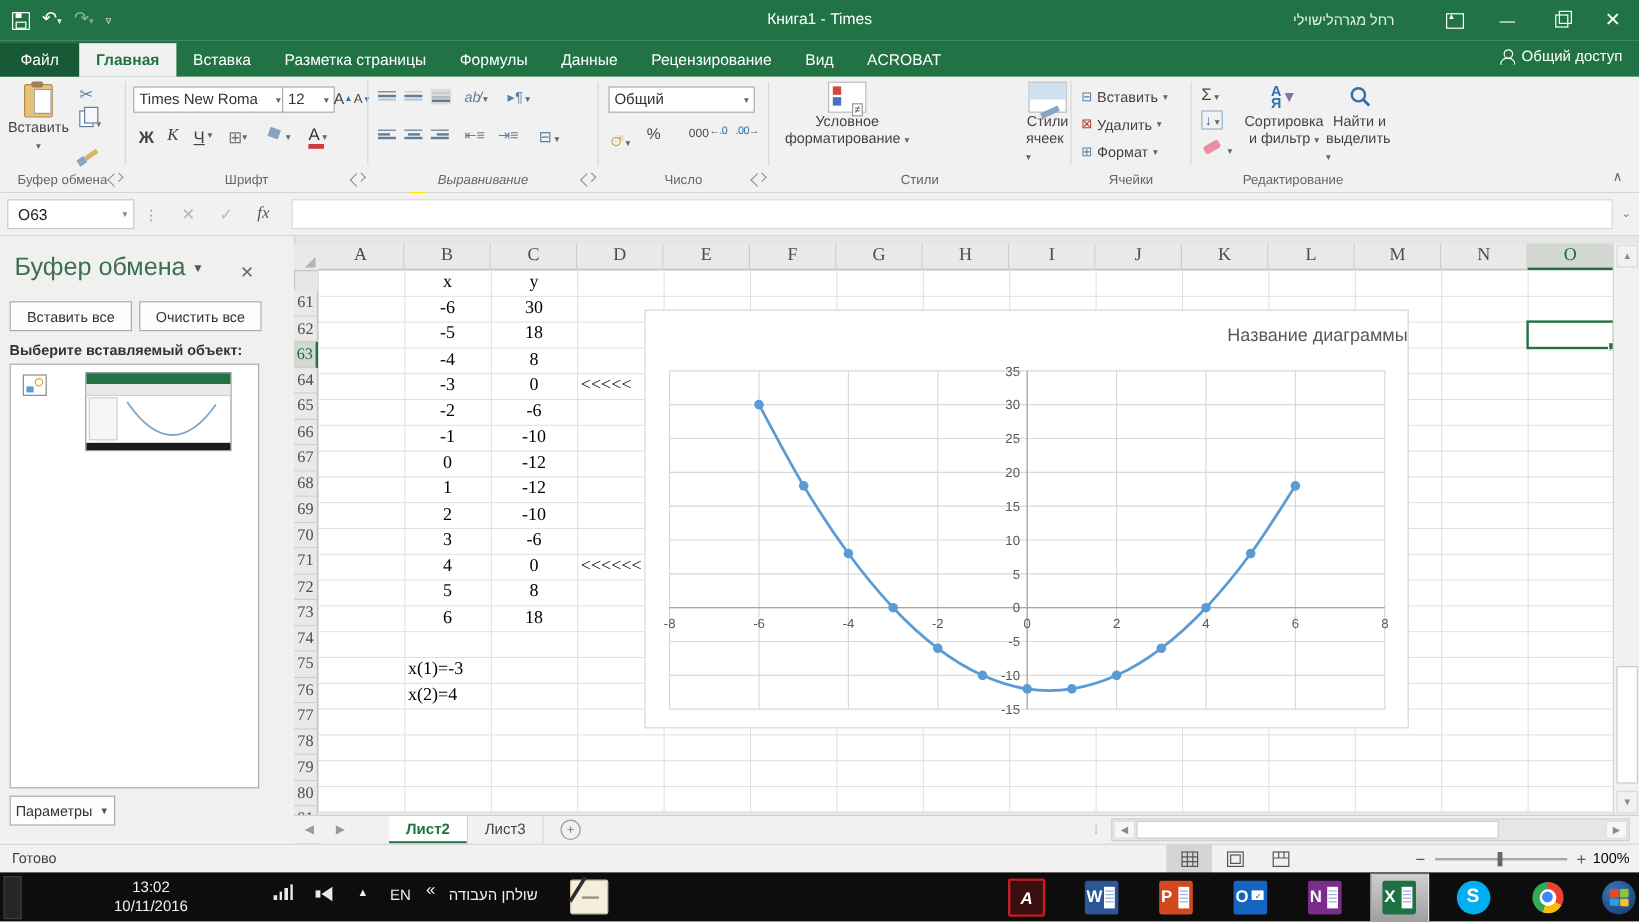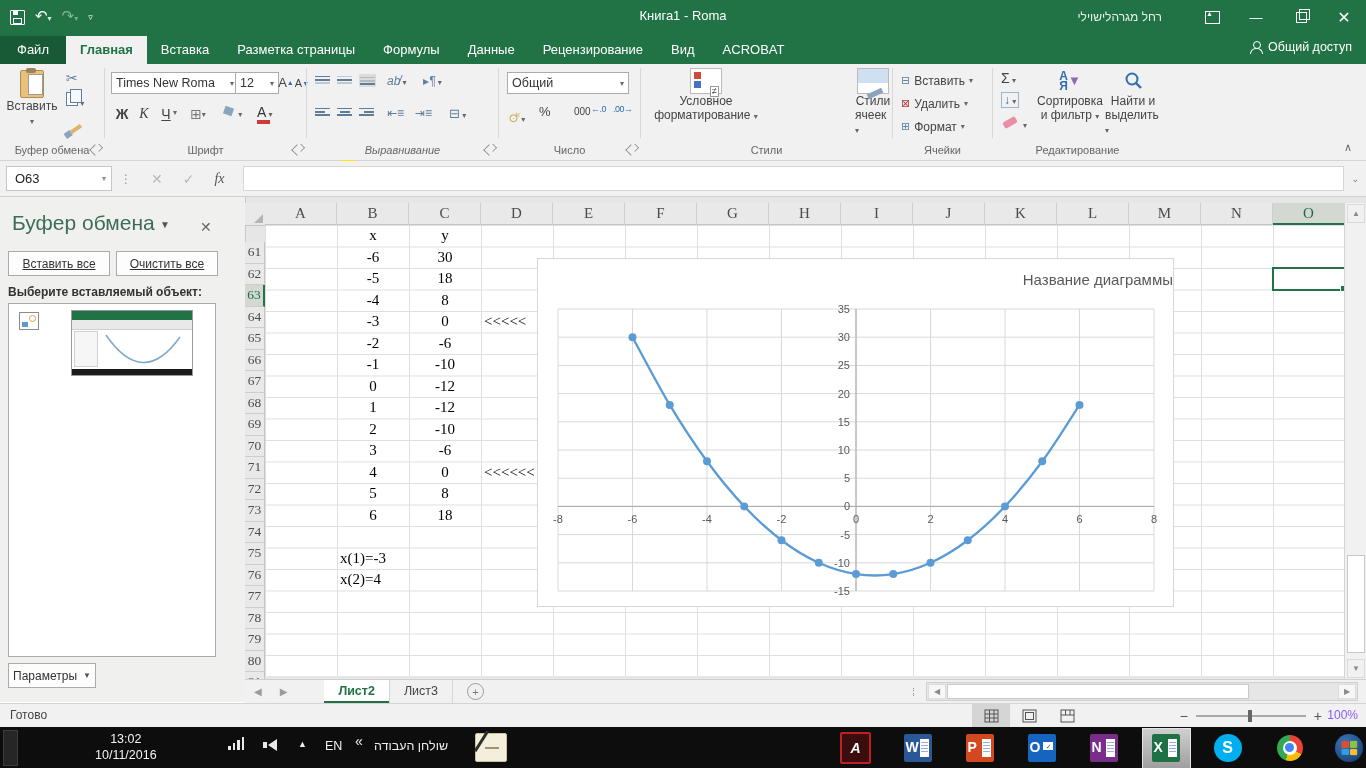--- a/index.html
+++ b/index.html
@@ -74,21 +74,21 @@
   .fx-ok{color:#b9b9b9;font-size:14px;margin:0 10px;}
   .fx-fx{color:#555;font-style:italic;font-family:"Liberation Serif",serif;font-size:14px;margin:0 10px;}
   .finput{flex:1;height:23px;background:#fff;border:1px solid #d6d6d6;margin-left:8px;}
   .fexp{color:#777;font-size:9px;padding:0 7px;}
   
   .main{position:absolute;left:0;top:197px;width:1366px;height:482px;background:#e6e6e6;}
   
   .pane{position:absolute;left:0;top:0;width:245px;height:505px;background:#f0f0ef;border-right:1px solid #c9c9c9;}
   .panetitle{position:absolute;left:12px;top:14px;font-size:21px;color:#3c6e56;}
   .panetitle-ctl{position:absolute;top:22px;font-size:10px;color:#555;}
-  .panebtn{position:absolute;top:54px;height:23px;background:#fdfdfd;border:1px solid #ababab;font-size:12px;color:#333;display:flex;align-items:center;justify-content:center;text-decoration:underline;}
+  .panebtn{position:absolute;top:54px;height:23px;background:#fdfdfd;border:1px solid #ababab;font-size:12px;color:#333;display:flex;align-items:center;justify-content:center;}
   .panehint{position:absolute;left:8px;top:88px;font-size:12px;color:#333;font-weight:bold;}
   .panelist{position:absolute;left:8px;top:106px;width:206px;height:352px;background:#fff;border:1px solid #ababab;}
   .clipitem{position:absolute;left:2px;top:2px;width:200px;height:72px;}
   .clipitem-ico{position:absolute;left:8px;top:6px;width:18px;height:16px;border:1.2px solid #8b8b8b;background:#fff;}
   .clipitem-ico:before{content:"";position:absolute;left:2px;bottom:2px;width:6px;height:5px;background:#5b9bd5;}
   .clipitem-ico:after{content:"";position:absolute;right:2px;top:2px;width:5px;height:5px;border-radius:50%;border:1px solid #e0a33e;}
   .thumb{position:absolute;left:60px;top:4px;width:120px;height:64px;border:1px solid #9a9a9a;background:#fff;}
   .thumb .tgreen{position:absolute;left:0;top:0;right:0;height:9px;background:#217346;}
   .thumb .tgray{position:absolute;left:0;top:9px;right:0;height:9px;background:#e9e9e9;border-bottom:1px solid #cfcfcf;}
   .thumb .tpane{position:absolute;left:2px;top:20px;width:22px;height:34px;border:1px solid #d0d0d0;background:#f6f6f6;}
@@ -139,21 +139,21 @@
   .hs-thumb{position:absolute;left:20px;top:1px;width:300px;height:13px;background:#fff;border:1px solid #c9c9c9;}
   
   .statusbar{position:absolute;left:0;top:703px;width:1366px;height:24px;background:#f1f1f1;border-top:1px solid #d4d4d4;font-size:12px;color:#444;}
   .ready{position:absolute;left:10px;top:4px;}
   .viewicons{position:absolute;right:280px;top:0;display:flex;height:24px;}
   .vico{width:38px;height:24px;display:flex;align-items:center;justify-content:center;}
   .vico.active{background:#d5d5d5;}
   .zoomctl{position:absolute;right:44px;top:0;height:24px;display:flex;align-items:center;gap:8px;color:#555;}
   .ztrack{width:110px;height:2px;background:#a9a9a9;position:relative;}
   .zthumb{position:absolute;left:52px;top:-5px;width:4px;height:12px;background:#666;}
-  .zoomval{position:absolute;right:8px;top:4px;font-size:12px;color:#8b5cf6;}
+  .zoomval{position:absolute;right:8px;top:4px;font-size:12px;color:#000000;}
   
   .taskbar{position:absolute;left:0;top:727px;width:1366px;height:41px;background:#0d0d0d;color:#fff;}
   .showdesk{position:absolute;left:3px;top:3px;width:13px;height:34px;background:#262626;border:1px solid #3d3d3d;}
   .clock{position:absolute;left:95px;top:4px;text-align:center;font-size:12.5px;line-height:16px;color:#f2f2f2;}
   .sysico{position:absolute;top:10px;display:flex;align-items:flex-end;gap:2px;}
   .bar{width:2.5px;background:#e9e9e9;}
   .spk{position:absolute;top:12px;width:0;height:0;border:6px solid transparent;border-right:9px solid #e9e9e9;border-left:none;}
   .spk:before{content:"";position:absolute;left:-5px;top:-3px;width:4px;height:6px;background:#e9e9e9;}
   .tb-txt{position:absolute;top:12px;font-size:12.5px;color:#efefef;}
   .penico{position:absolute;top:6px;width:30px;height:27px;background:#f3efda;border:1px solid #c9c2a0;border-radius:2px;}
@@ -178,21 +178,21 @@
 
 <div id="app">
 
   <div class="titlebar">
     <div class="qat">
       <span class="saveico"></span>
       <span class="qbtn">↶<span class="tinydrop">▾</span></span>
       <span class="qbtn dim">↷<span class="tinydrop">▾</span></span>
       <span class="qbtn" style="font-size:9px;">▿</span>
     </div>
-    <div class="wintitle">Книга1  -  Roma</div>
+    <div class="wintitle">Книга1  -  Times</div>
     <div class="tb-right">
       <span class="username">רחל מגרהלישוילי</span>
       <span class="wbtn">
           <span class="ribdispico"></span>
         </span>
       <span class="wbtn">—</span>
       <span class="wbtn">
           <span class="restoreico"></span>
         </span>
       <span class="wbtn" style="font-size:16px;">✕</span>

